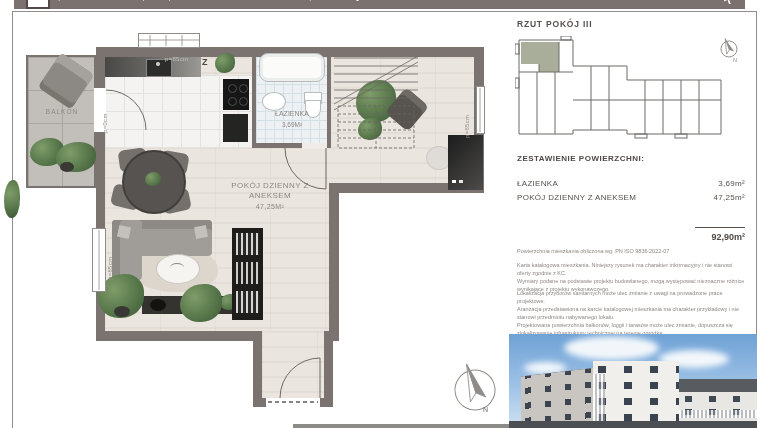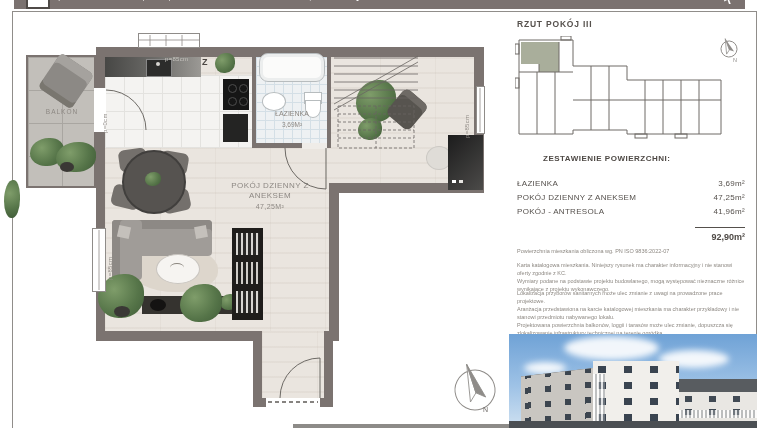--- a/index.html
+++ b/index.html
@@ -236,33 +236,29 @@
       <line x1="166" y1="44" x2="166" y2="98"></line>
         <line x1="184" y1="44" x2="184" y2="98"></line>
       <rect x="0" y="8" width="4" height="10"></rect>
         <rect x="0" y="42" width="4" height="10"></rect>
       <rect x="46" y="0" width="10" height="4"></rect>
         <rect x="120" y="98" width="12" height="4"></rect>
       <rect x="160" y="98" width="12" height="4"></rect>
     </g>
   </svg>
 
-  <span class="abs sumhead" style="left:543px;top:154px;">ZESTAWIENIE POWIERZCHNI:</span>
+  <span class="abs sumhead" style="left:517px;top:154px;">ZESTAWIENIE POWIERZCHNI:</span>
   <div class="abs" style="left:517px;top:179px;width:228px;">
     <div class="sumrow" style="margin-bottom:5px;">
       <span>ŁAZIENKA</span>
       <span>3,69m²</span>
     </div>
     <div class="sumrow" style="margin-bottom:5px;">
       <span>POKÓJ DZIENNY Z ANEKSEM</span>
       <span>47,25m²</span>
-    </div>
-    <div class="sumrow">
-      <span>POKÓJ - ANTRESOLA</span>
-      <span>41,96m²</span>
     </div>
   </div>
   <div class="abs" style="left:695px;top:227px;width:50px;height:1px;background:#55504c;"></div>
   <span class="abs total" style="left:645px;top:232px;width:100px;">92,90m²</span>
 
   <div class="abs fineprint" style="left:517px;top:248px;width:230px;">Powierzchnia mieszkania obliczona wg. PN ISO 9836:2022-07</div>
   <div class="abs fineprint" style="left:517px;top:262px;width:230px;">
     <div>Karta katalogowa mieszkania. Niniejszy rysunek ma charakter informacyjny i nie stanowi oferty zgodnie z KC.</div>
     <div>Wymiary podane na podstawie projektu budowlanego, mogą występować nieznaczne różnice wynikające z projektu wykonawczego.</div>
   </div>

